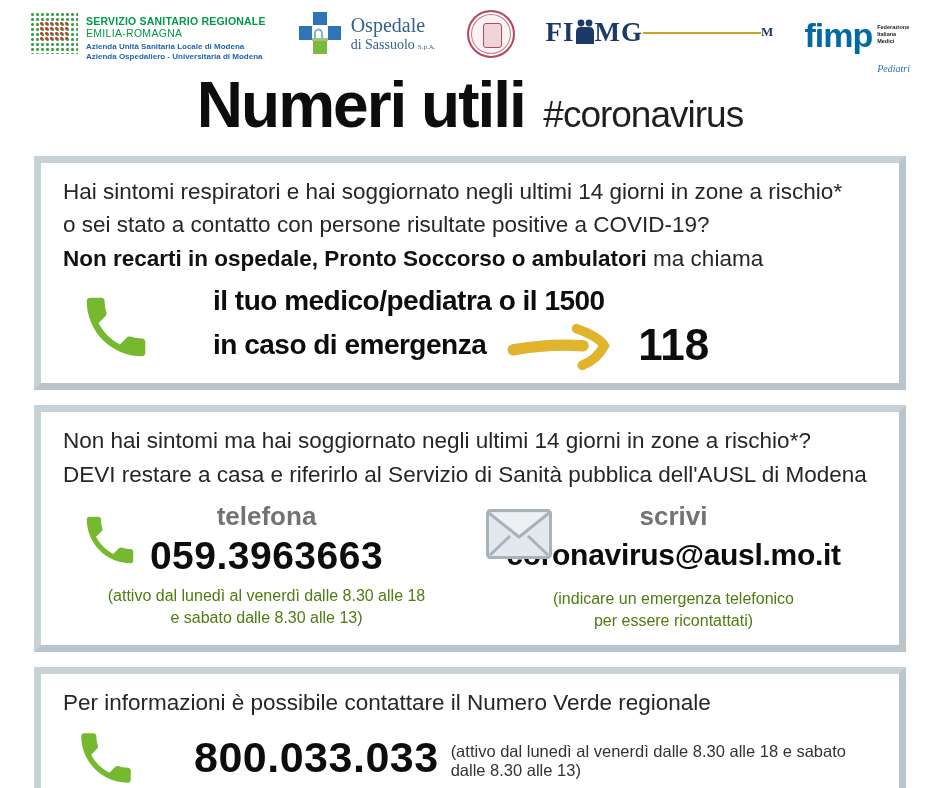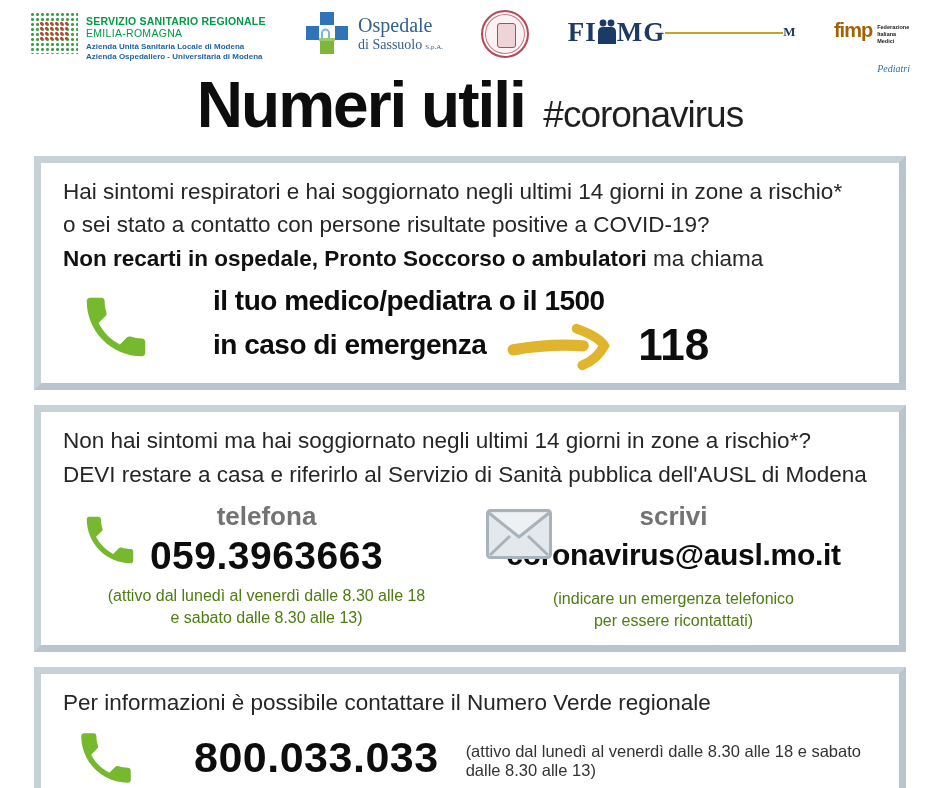--- a/index.html
+++ b/index.html
@@ -56,21 +56,21 @@
   
   .fimmg { flex-direction:row; align-items:center; padding-top:8px; }
   .fimmg-row { display:flex; align-items:flex-end; font-family:"Liberation Serif",serif;
     font-weight:bold; font-size:27px; color:#1c3a66; line-height:.9; letter-spacing:1px; }
   .fimmg-line { width:118px; height:2px; background:#c9a227; margin-top:3px; position:relative; }
   .fimmg-m { font-family:"Liberation Serif",serif; font-weight:bold; color:#1c3a66;
     font-size:13px; line-height:1; margin-top:0px; }
 
   
   .fimp { gap:5px; padding-top:12px; }
-  .fimp-word { font-size:20px; font-weight:bold; color:#a16207; line-height:.8; letter-spacing:-1px; }
+  .fimp-word { font-size:34px; font-weight:bold; color:#0369a1; line-height:.8; letter-spacing:-1px; }
   .fimp-cap { display:flex; flex-direction:column; padding-top:2px; }
   .fimp-cap-line { font-size:5.5px; color:#222; font-weight:bold; line-height:1.3; }
   .fimp-script { font-family:"Liberation Serif",serif; font-style:italic; color:#2e6fb7;
     font-size:10px; margin-top:18px; }
 
   
   .title { text-align:center; margin-top:2px; height:88px; }
   .title-main { font-size:64px; font-weight:800; letter-spacing:-2px; color:#0d0d0d;
     display:inline-block; }
   .title-tag { font-size:37px; font-weight:400; color:#1f1f1f; margin-left:14px;
@@ -96,21 +96,21 @@
   .col { flex:1; position:relative; text-align:center; }
   .col .abs-icon { position:absolute; left:16px; top:8px; }
   .col-label { font-size:26px; font-weight:800; color:#737373; }
   .col-number { font-size:39px; font-weight:800; color:#0d0d0d; letter-spacing:.5px; margin-top:2px; }
   .col-email { font-size:30px; font-weight:800; color:#0d0d0d; margin-top:6px; letter-spacing:-.3px; }
   .col-note { font-size:16px; color:#4d7c0f; line-height:1.4; margin-top:7px; }
   .col-note.mail { margin-top:16px; }
 
   .nv-row { display:flex; align-items:center; margin-top:6px; padding-left:10px; }
   .nv-number { font-size:43px; font-weight:800; color:#0d0d0d; margin-left:55px; letter-spacing:.5px; }
-  .nv-note { font-size:16.5px; color:#333; margin-left:27px; padding-top:6px; }
+  .nv-note { font-size:16.5px; color:#333; margin-left:12px; padding-top:6px; }
 
   svg { display:block; }
 </style>
 </head>
 <body>
 
 <div class="logos">
 
   <div class="logo ssr">
     <div class="dotmatrix"></div>

